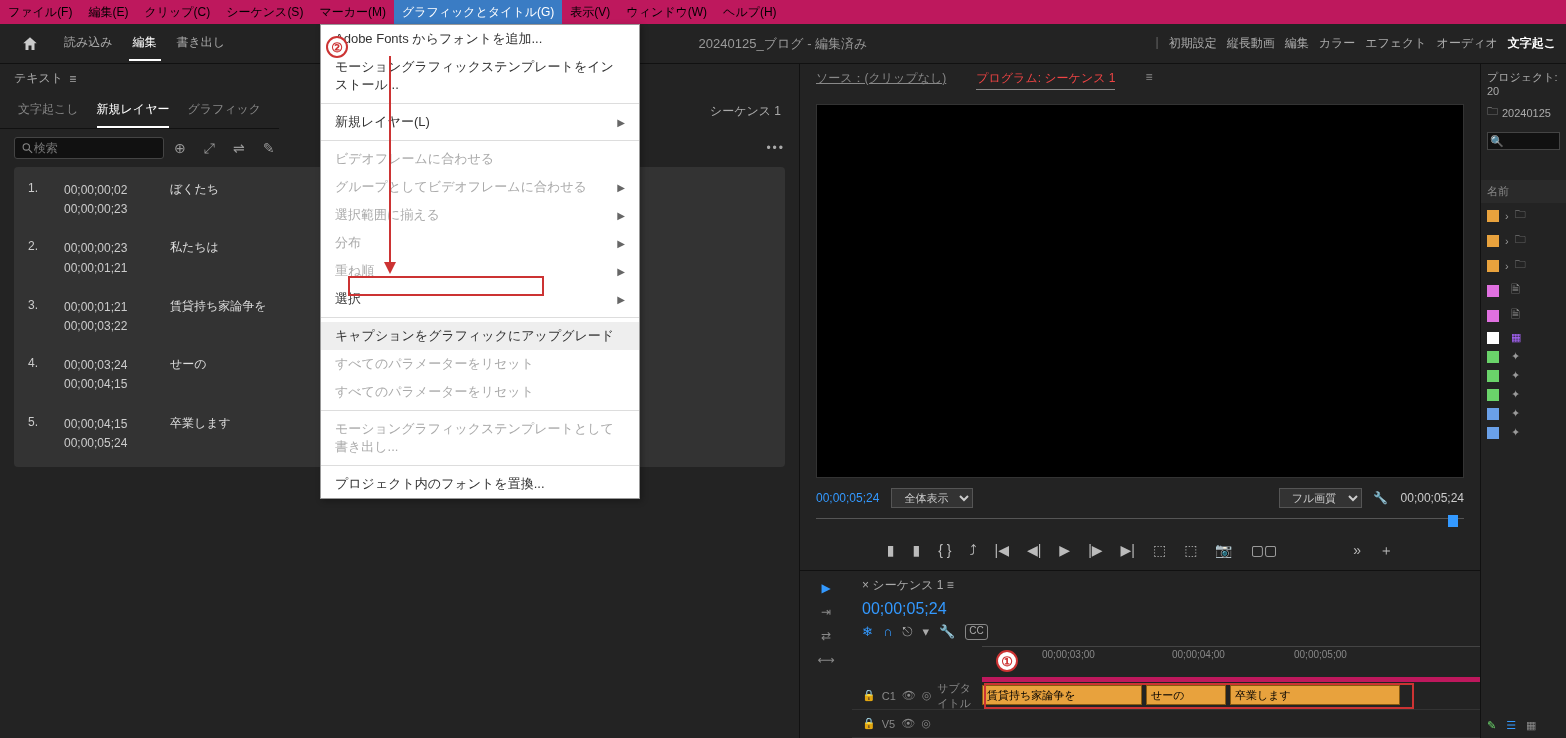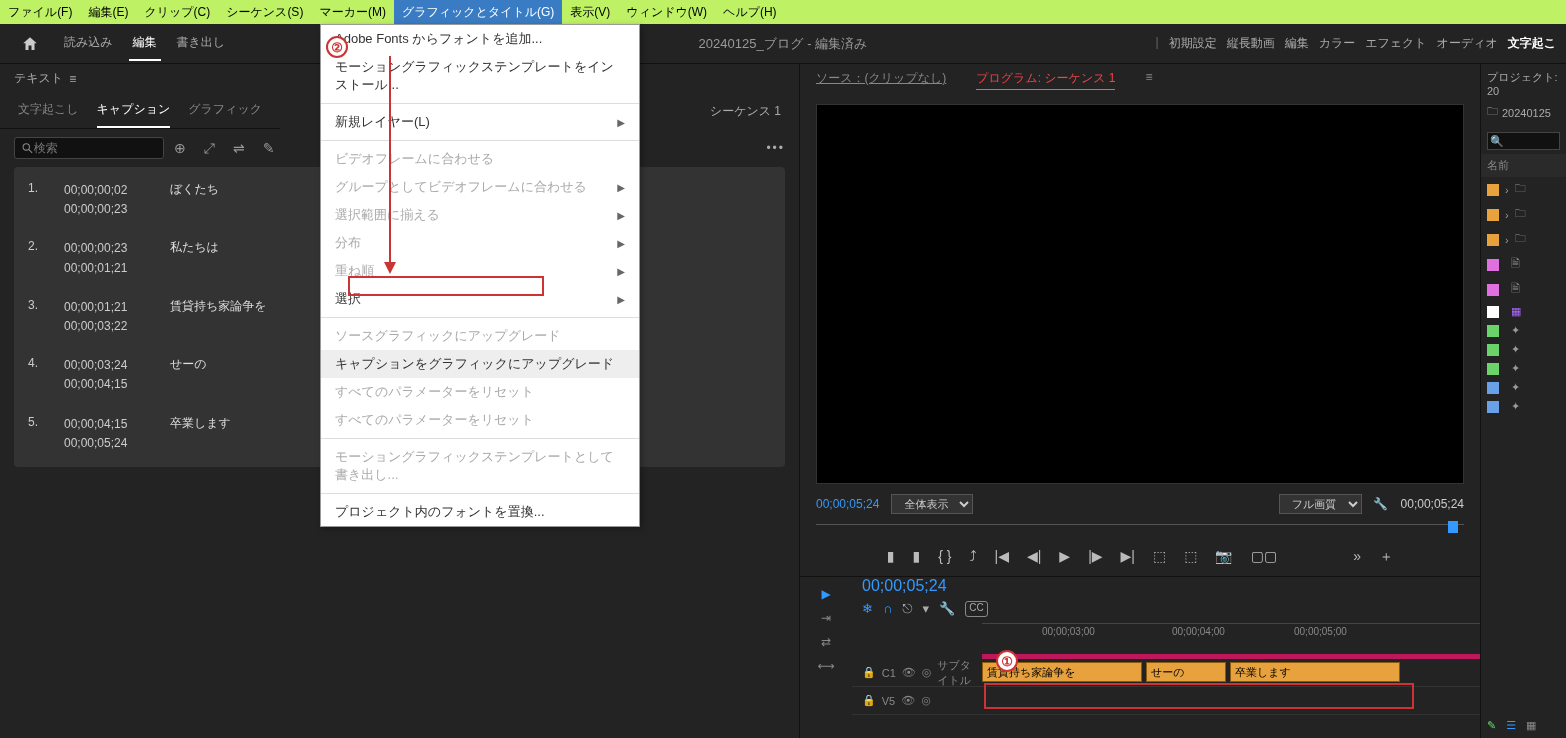--- a/index.html
+++ b/index.html
@@ -1,19 +1,19 @@
 <!DOCTYPE html>
 <html><head>
 <meta charset="utf-8">
 <style>
 * { margin: 0; padding: 0; box-sizing: border-box; font-family: "Hiragino Kaku Gothic Pro", "メイリオ", sans-serif; }
 body { width: 1566px; height: 738px; background: #232323; color: #ccc; font-size: 12px; overflow: hidden; position: relative; }
 
 
-.menubar { background: #bef264; color: #000; height: 24px; display: flex; align-items: center; font-size: 12px; position: relative; z-index: 5; }
+.menubar { background: #be185d; color: #000; height: 24px; display: flex; align-items: center; font-size: 12px; position: relative; z-index: 5; }
 .menubar > span { padding: 4px 8px; }
 .menubar > span.active { background: #3a7cc4; color: #fff; }
 
 
 .top-header { height: 40px; background: #232323; display: flex; align-items: center; border-bottom: 1px solid #111; }
 .home-icon { width: 60px; display:flex; justify-content:center; }
 .top-tabs { display:flex; gap:12px; }
 .top-tabs span { padding: 8px 4px; color:#aaa; }
 .top-tabs span.active { color:#fff; border-bottom:2px solid #fff; }
 .title-center { position:absolute; left:0; right:0; text-align:center; color:#999; font-size:13px; pointer-events:none; }
@@ -83,21 +83,21 @@
 .track-head { width:130px; display:flex; align-items:center; gap:6px; padding-left:10px; color:#888; font-size:11px;}
 .track-body { flex:1; position:relative; height:100%;}
 .clip { position:absolute; top:3px; height:20px; background:#e8a23d; border:1px solid #8a5a10; color:#000; font-size:11px; padding:2px 4px; overflow:hidden; white-space:nowrap;}
 .clip-sel-box { position:absolute; border:2px solid #c33; z-index:50; pointer-events:none;}
 
 
 .project-panel { width: 86px; border-left:1px solid #111; background:#232323; display:flex; flex-direction:column; font-size:11px;}
 .project-panel .hdr { padding:6px 6px; color:#aaa;}
 .project-panel .srch { margin:4px 6px; }
 .project-panel .srch input { width:100%; background:#111; border:1px solid #444; color:#ccc; font-size:11px; padding:2px;}
-.project-panel .col { padding:4px 6px; color:#888; background:#2a2a2a;}
+.project-panel .col { padding:4px 6px; color:#888; background:#2a2a2a;margin-top:26px;}
 .project-panel .row { display:flex; align-items:center; gap:6px; padding:3px 6px; color:#999;}
 .cbox { width:12px; height:12px; }
 .project-panel .btm { margin-top:auto; display:flex; gap:10px; padding:6px; color:#888;}
 
 svg { display:block; }
 </style>
 </head>
 <body>
 
 <div class="menubar">
@@ -139,21 +139,21 @@
 <div class="main">
 
   <div class="left-panel">
     <div class="panel-title">
       <span>テキスト</span>
         <span>≡</span>
     </div>
     <div style="display:flex; align-items:center;">
       <div class="panel-tabs">
         <span>文字起こし</span>
-        <span class="active">キャプション</span>
+        <span class="active">新規レイヤー</span>
         <span>グラフィック</span>
       </div>
       <div class="seq-label">シーケンス 1</div>
     </div>
     <div class="toolbar-row">
       <div class="searchbox">
         <svg width="14" height="14" viewBox="0 0 24 24" fill="none" stroke="#888" stroke-width="2">
             <circle cx="10" cy="10" r="6"></circle>
             <line x1="15" y1="15" x2="21" y2="21"></line>
           </svg>
@@ -249,20 +249,21 @@
     </div>
 
     <div class="timeline-wrap">
       <div class="tl-tools">
         <span class="sel">▶</span>
         <span>⇥</span>
         <span>⇄</span>
         <span>⟷</span>
       </div>
       <div class="tl-main">
+        <div class="tl-tabs"><span>× <span>シーケンス 1</span> ≡</span></div>
         <div class="tl-tc">00;00;05;24</div>
         <div class="tl-toolbar">
           <span style="color:#39f;">❄</span>
           <span style="color:#39f;">∩</span>
           <span>⎋</span>
           <span>▾</span>
           <span>🔧</span>
           <span style="border:1px solid #888;border-radius:3px;padding:0 3px;font-size:10px;">CC</span>
         </div>
         <div class="tl-ruler">
@@ -398,23 +399,20 @@
     </div>
     <div class="mi disabled">
       <span>重ね順</span>
       <span class="arr">▶</span>
     </div>
     <div class="mi">
       <span>選択</span>
       <span class="arr">▶</span>
     </div>
     <div class="sep"></div>
-    <div class="mi disabled">
-      <span>ソースグラフィックにアップグレード</span>
-    </div>
     <div class="mi highlight">
       <span>キャプションをグラフィックにアップグレード</span>
     </div>
     <div class="mi disabled">
       <span>すべてのパラメーターをリセット</span>
     </div>
     <div class="mi disabled">
       <span>すべてのパラメーターをリセット</span>
     </div>
     <div class="sep"></div>

